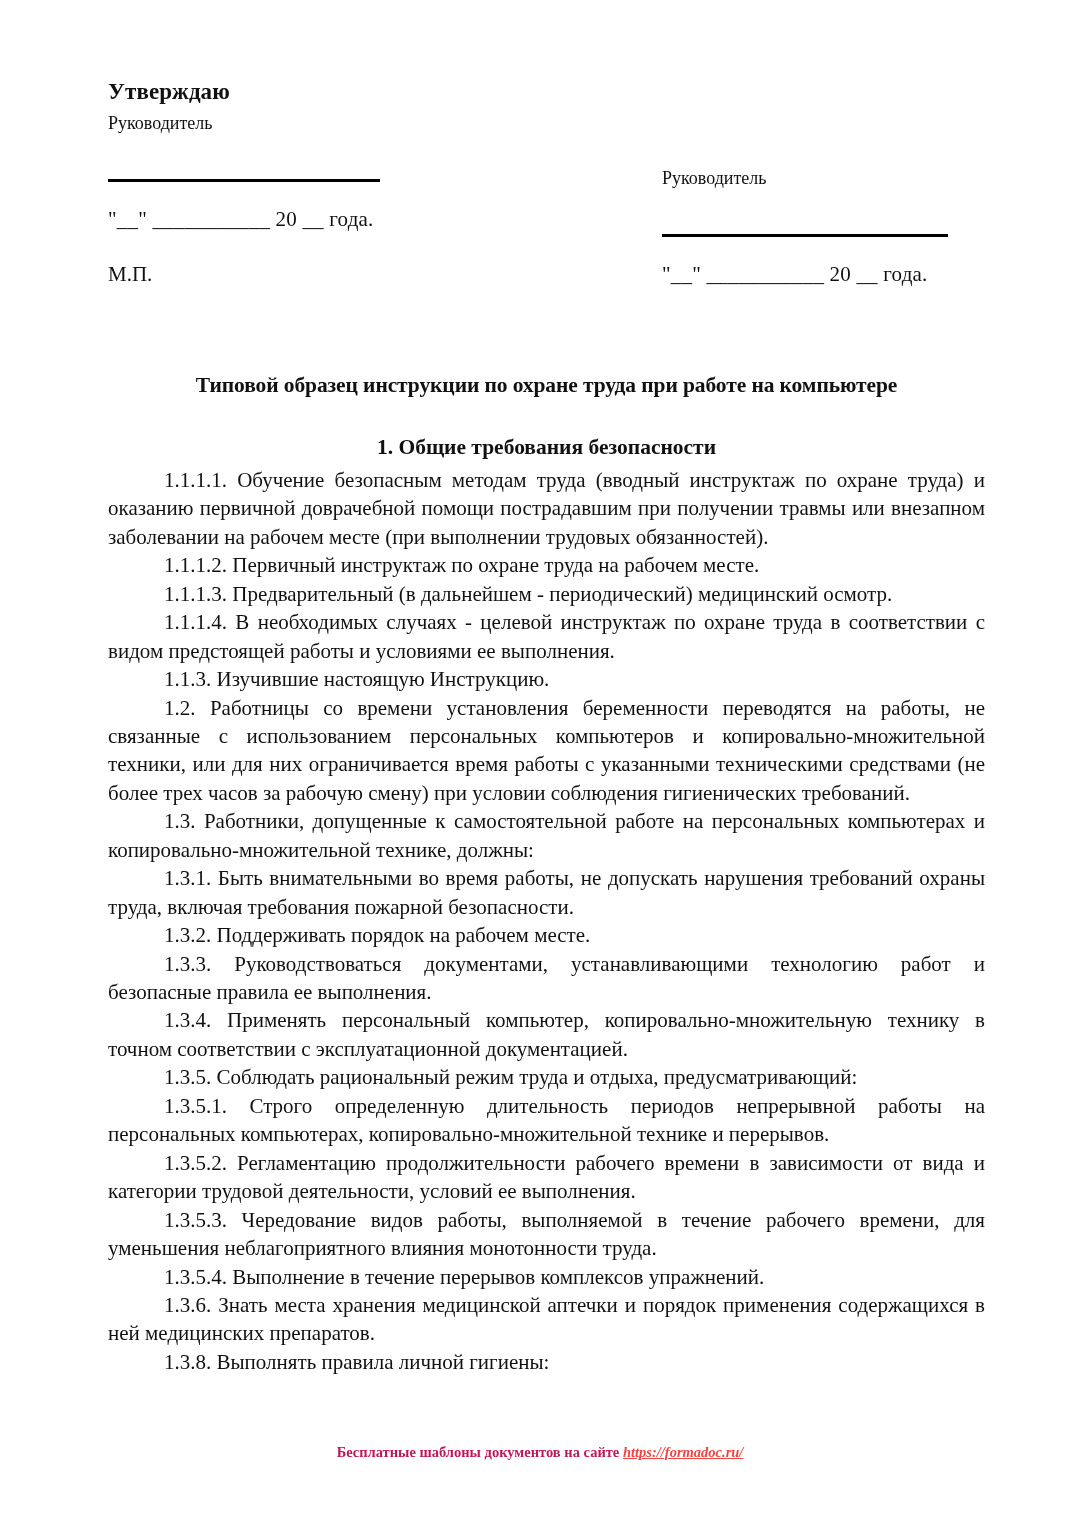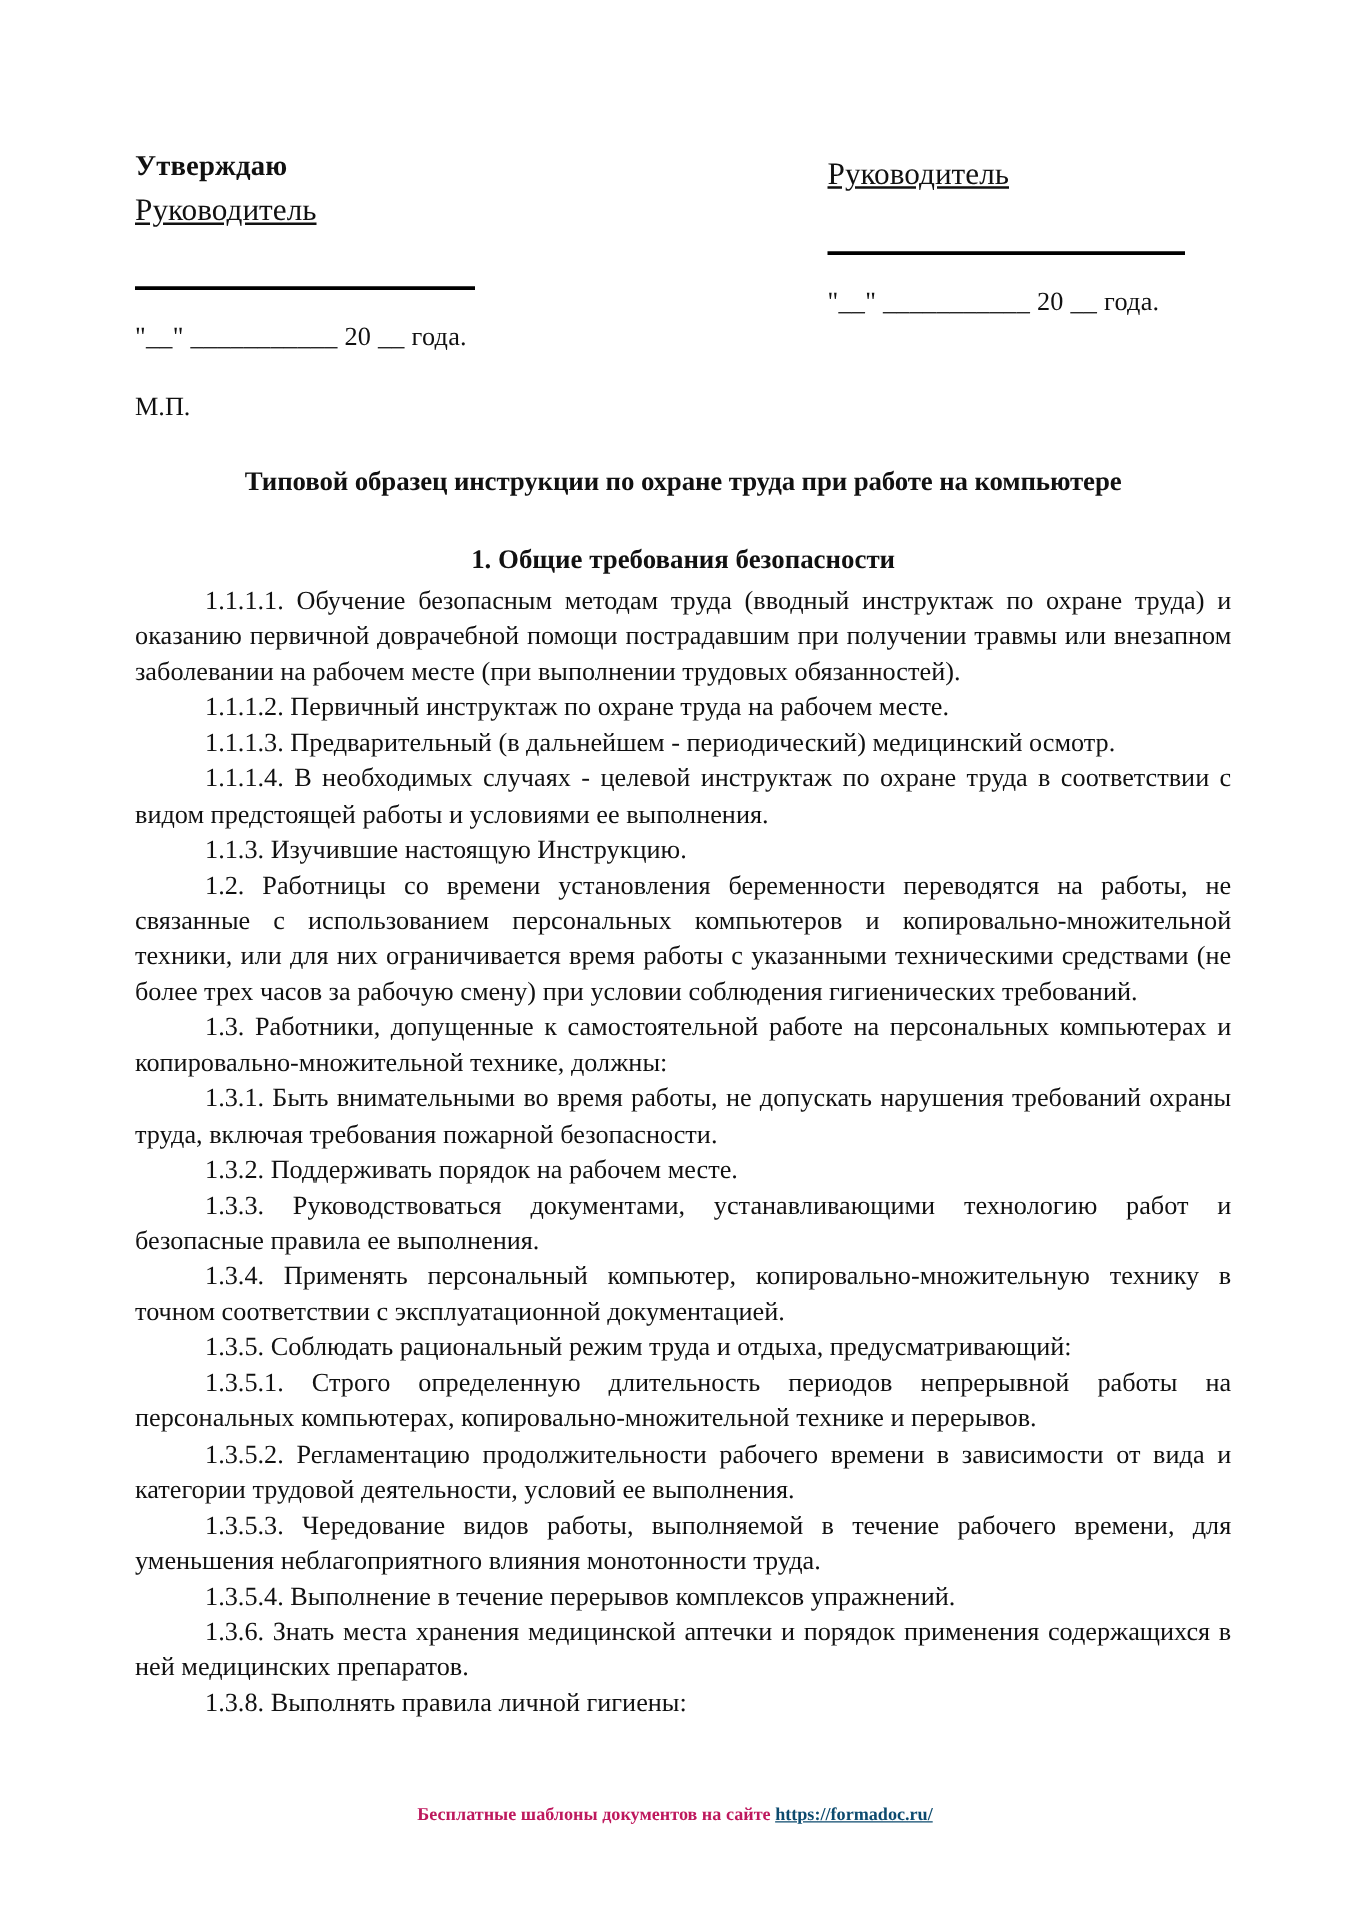--- a/index.html
+++ b/index.html
@@ -21,43 +21,41 @@
   }
 
   
   .approval-header {
     position: absolute;
     left: 108px;
     top: 78px;
     width: 864px;
     display: flex;
     justify-content: space-between;
-    align-items: flex-start;
-    margin-top: 41px;
+    align-items: flex-end;
   }
   .approval-col {
     width: 310px;
     box-sizing: border-box;
   }
   .approval-col.right {
     padding-left: 0;
   }
   .approval-title {
     font-size: 23px;
     font-weight: bold;
     line-height: 1.25;
     letter-spacing: 0.1px;
     white-space: nowrap;
   }
   .approval-role {
-    font-size: 25px;
+    font-size: 18px;
     line-height: 1.3;
     margin-top: 5px;
     white-space: nowrap;
-    text-decoration: underline;
   }
   .sign-rule {
     margin-top: 44px;
     border-bottom: 3px solid #000;
     height: 0;
   }
   .approval-col.left .sign-rule { width: 272px; }
   .approval-col.right .sign-rule { width: 286px; }
 
   .date-line {
@@ -175,16 +173,16 @@
         <p class="clause">1.3.5.2. Регламентацию продолжительности рабочего времени в зависимости от вида и категории трудовой деятельности, условий ее выполнения.</p>
         <p class="clause">1.3.5.3. Чередование видов работы, выполняемой в течение рабочего времени, для уменьшения неблагоприятного влияния монотонности труда.</p>
         <p class="clause">1.3.5.4. Выполнение в течение перерывов комплексов упражнений.</p>
         <p class="clause">1.3.6. Знать места хранения медицинской аптечки и порядок применения содержащихся в ней медицинских препаратов.</p>
         <p class="clause">1.3.8. Выполнять правила личной гигиены:</p>
       </div>
 
   </div>
 
   <div class="footer">
-    <span class="footer-text">Бесплатные шаблоны документов на сайте </span><a class="footer-link" href="#" style="color: #0c4a6e;">https://formadoc.ru/</a>
+    <span class="footer-text">Бесплатные шаблоны документов на сайте </span><a class="footer-link" href="#" style="color: #ef4444; font-style: italic;">https://formadoc.ru/</a>
   </div>
 
 </div>
 
 </body></html>

